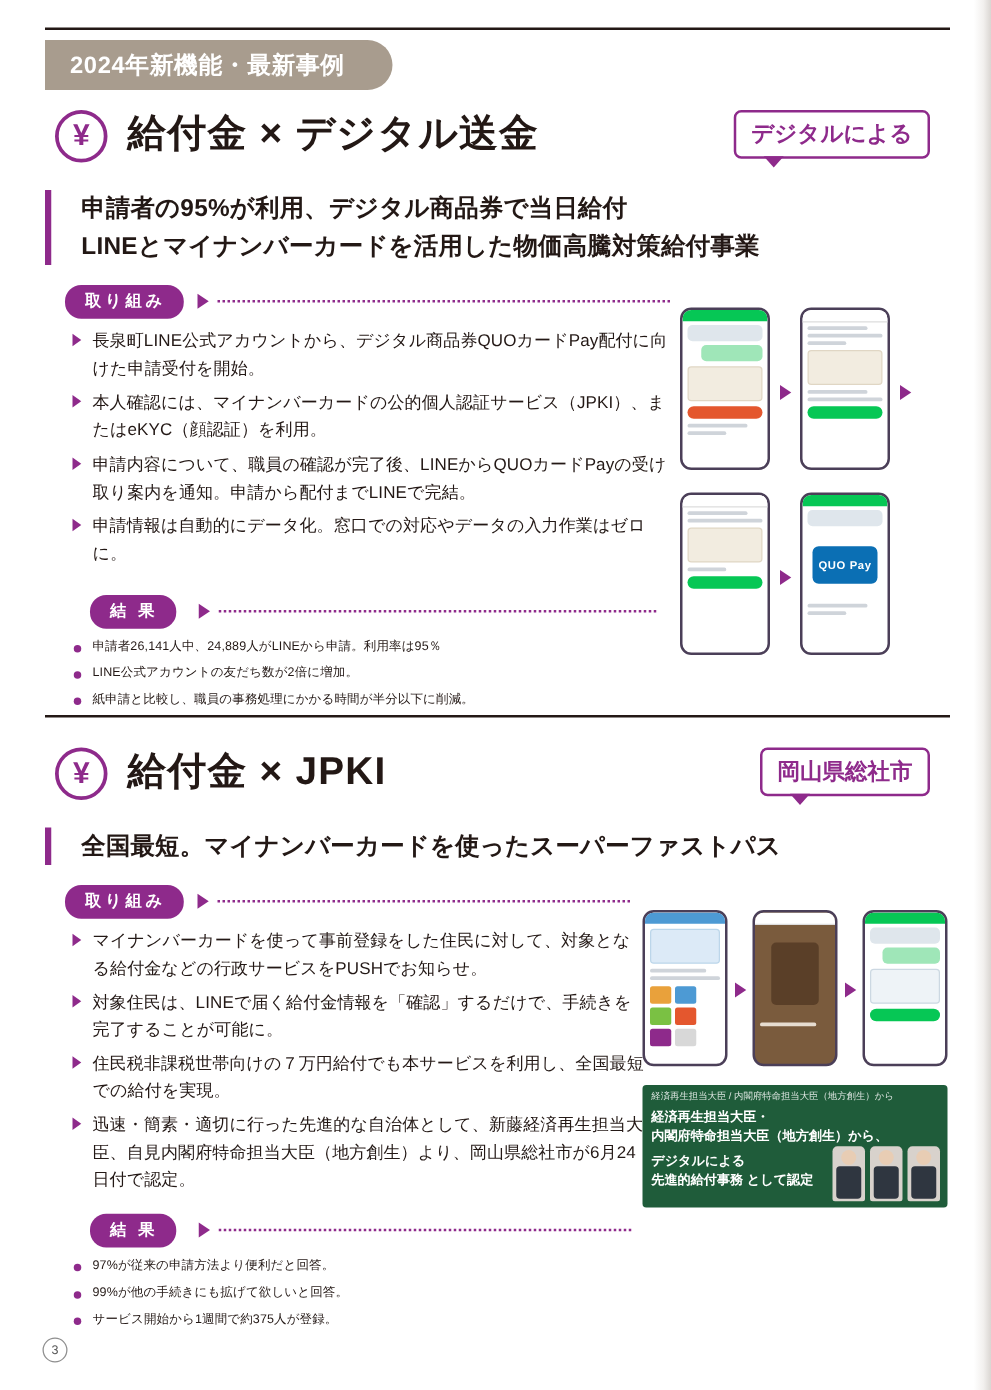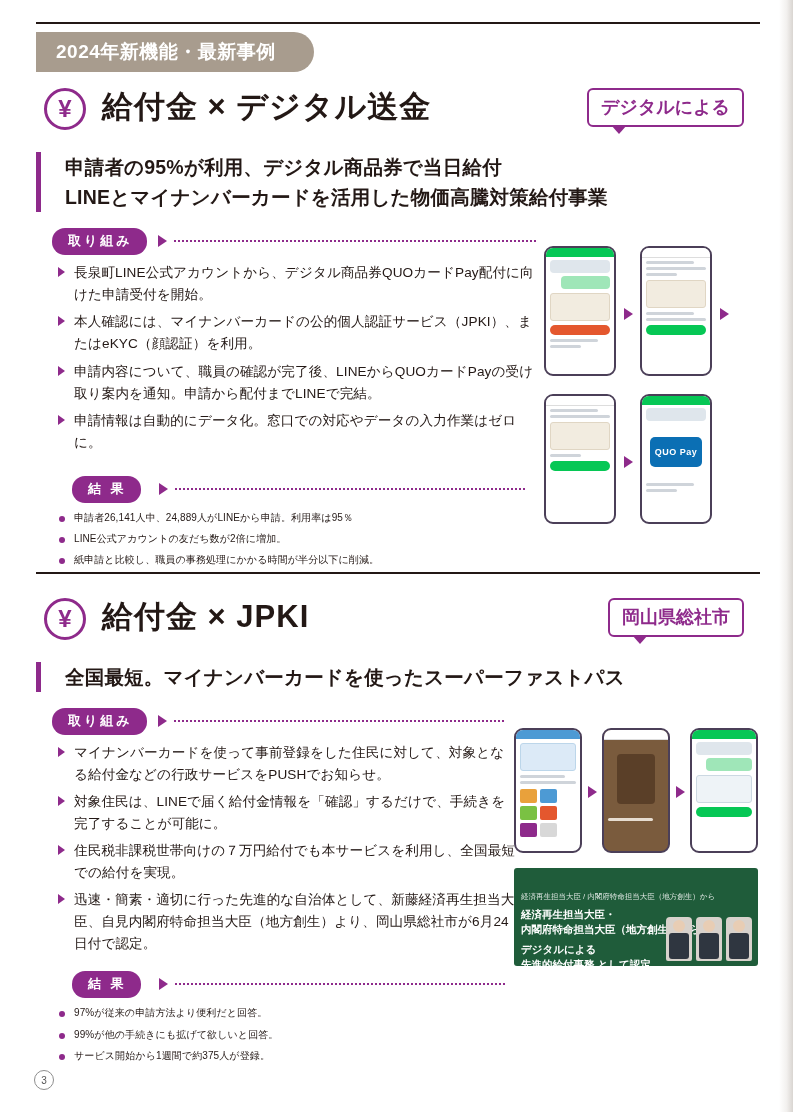--- a/index.html
+++ b/index.html
@@ -121,21 +121,21 @@
   }
   .arrow-small{
     position:absolute;width:0;height:0;
     border-top:6px solid transparent;border-bottom:6px solid transparent;
     border-left:9px solid #8e2a8b;
   }
   .photo-card{
     position:absolute;background:#1f5c3a;border-radius:3px;overflow:hidden;
     color:#fff;
   }
-  .photo-cap{font-size:8.5px;line-height:1.45;padding:22px 7px;}
+  .photo-cap{font-size:8.5px;line-height:1.45;padding:2px 7px;}
   .photo-cap .big{font-size:10.5px;font-weight:bold;display:block;}
   .photo-people{position:absolute;right:6px;bottom:5px;display:flex;gap:4px;}
   .person{width:26px;height:44px;background:#d8d2cc;border-radius:4px 4px 2px 2px;position:relative;}
   .person:before{content:"";position:absolute;left:7px;top:3px;width:12px;height:12px;border-radius:50%;background:#e8cdb4;}
   .person:after{content:"";position:absolute;left:3px;top:16px;width:20px;height:26px;background:#2f3640;border-radius:3px;}
 
   
   .pagenum{
     position:absolute;left:34px;bottom:22px;width:18px;height:18px;border-radius:50%;
     border:1px solid #8e8e8e;color:#555;font-size:10px;

